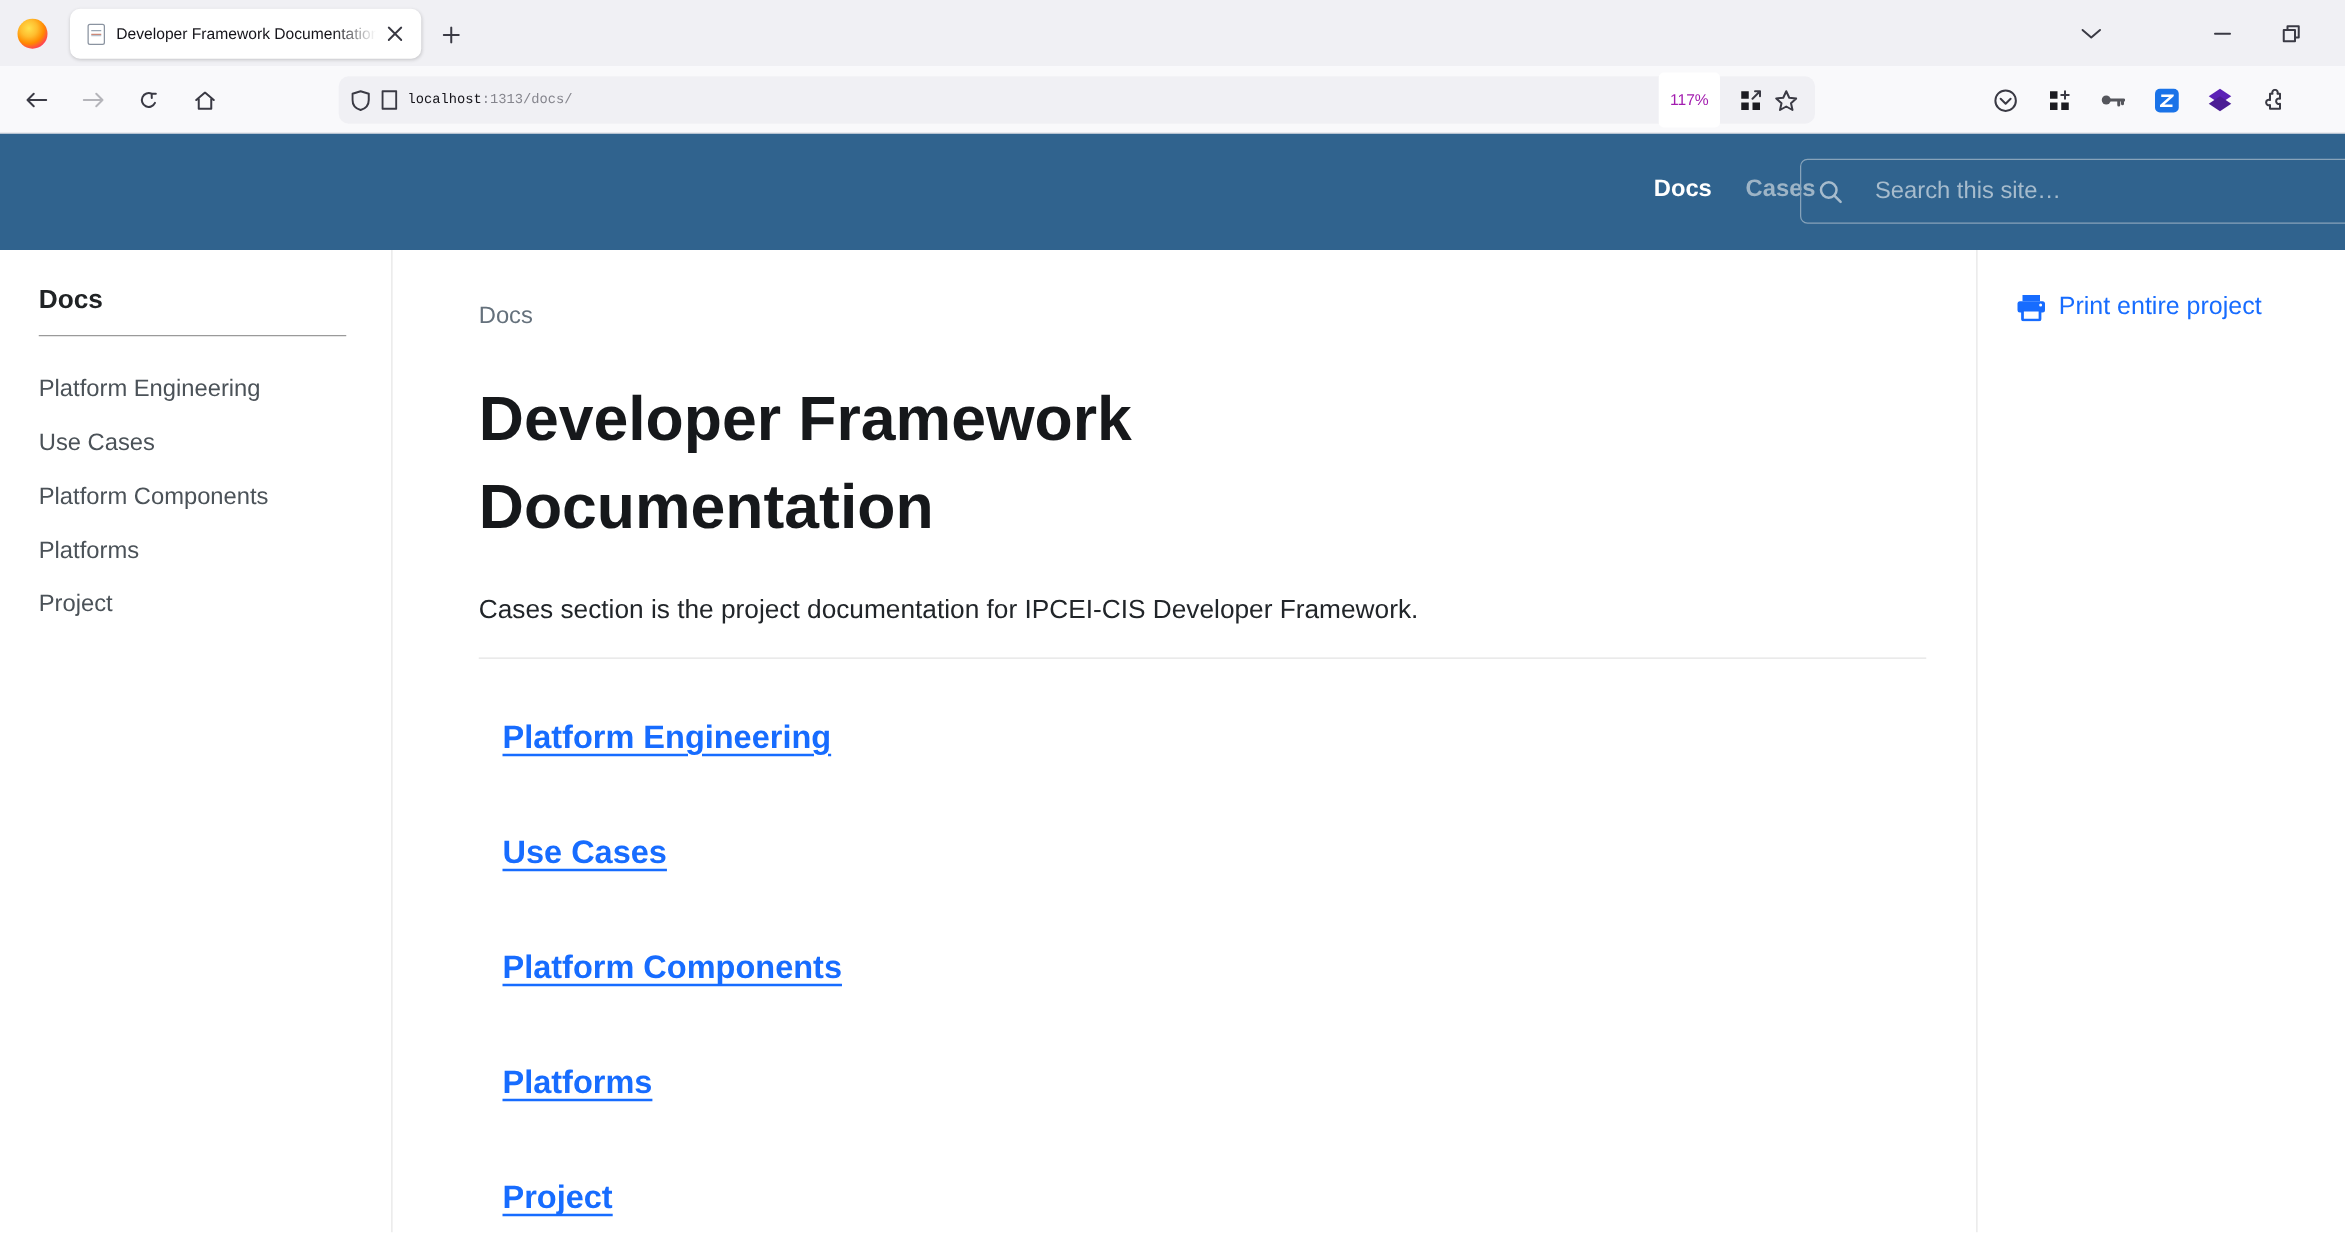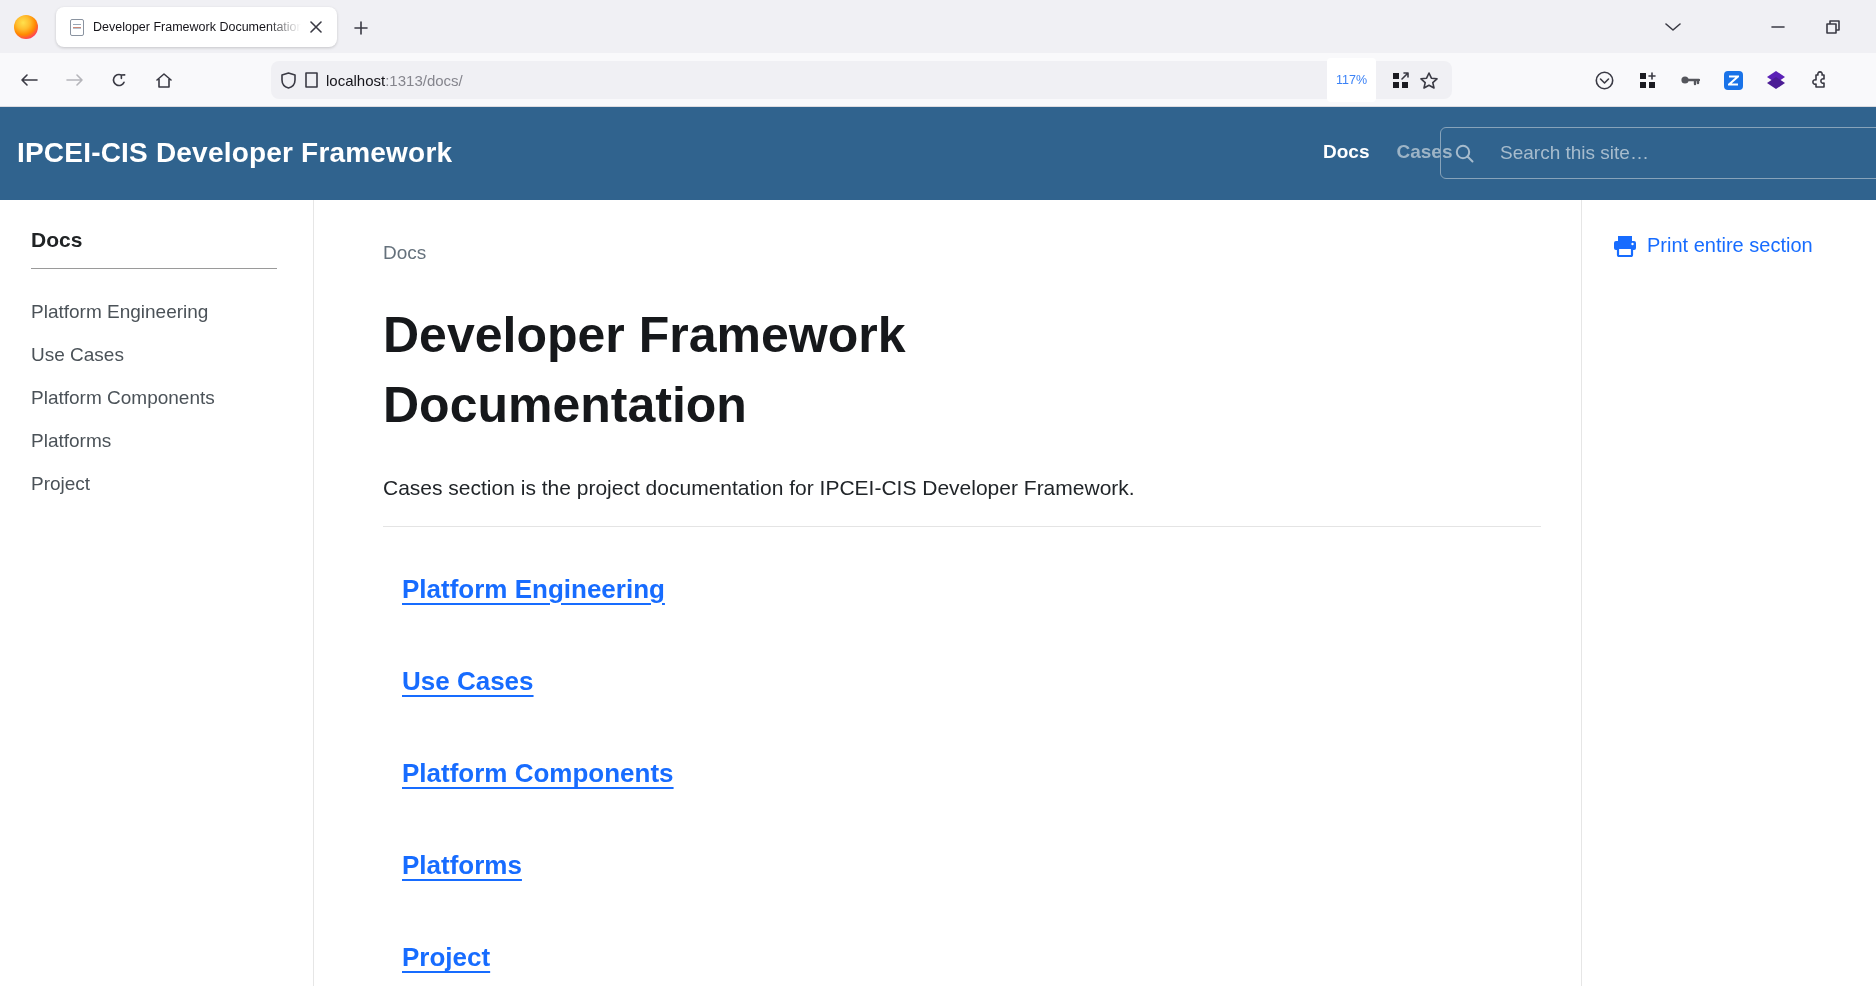--- a/index.html
+++ b/index.html
@@ -24,23 +24,23 @@
   .newtab-btn { position:absolute; left:348px; top:15px; width:26px; height:26px; }
   .win-ctl { position:absolute; top:13px; width:30px; height:28px; }
   .alltabs-btn { left:1658px; } .min-btn { left:1763px; } .restore-btn { left:1818px; }
 
   .toolbar { position:relative; height:54px; background:#f9f9fb; border-bottom:1px solid #dcdce1; }
   .nav-btn { position:absolute; top:12px; width:32px; height:30px; }
   .back-btn{left:13px;} .fwd-btn{left:59px;} .reload-btn{left:103px;} .home-btn{left:148px;}
   .fwd-btn svg { opacity:.35; }
   .addressbar { position:absolute; left:271px; top:8px; width:1181px; height:38px; background:#f0f0f4;
     border-radius:8px; display:flex; align-items:center; padding:0 8px 0 10px; }
-  .url-text { font-size:15px; margin-left:8px; flex:1; white-space:nowrap; }
+  .url-text { font-size:11px; margin-left:8px; flex:1; white-space:nowrap;font-family:Liberation Mono, monospace; }
   .url-host { color:#15141a; } .url-path { color:#85858d; }
-  .zoom-pill { background:#fff; border-radius:4px; font-size:12.5px; color:#3b82f6; padding:15px 9px; margin-right:10px; }
+  .zoom-pill { background:#fff; border-radius:4px; font-size:12.5px; color:#a21caf; padding:15px 9px; margin-right:10px; }
   .rt-icons { position:absolute; top:12px; right:0; left:1588px; display:flex; gap:11px; align-items:center; }
   .rt-icons .icon-btn { width:32px; height:30px; }
   .z-badge { width:19px; height:19px; background:#1a73e8; border-radius:4px; display:flex; align-items:center; justify-content:center; }
 
   
   .site-header { position:relative; height:93px; background:#30638e; overflow:hidden; }
   .site-title { position:absolute; left:17px; top:30px; font-size:28px; font-weight:bold; color:#ffffff; letter-spacing:.2px; }
   .site-nav { position:absolute; left:1323px; top:34px; display:flex; gap:27px; font-size:19px; font-weight:bold; }
   .site-nav .nav-item { text-decoration:none; }
   .nav-active { color:#ffffff; } .nav-inactive { color:#9db4c6; }
@@ -191,21 +191,20 @@
     </span>
     <span class="icon-btn">
       <svg width="19" height="19">
           <path class="chrome-stroke" d="M6,4 H8 A2.2,2.2 0 1 1 12,4 H14 V8 A2.2,2.2 0 1 0 14,12 V16 H6 V13 A2.2,2.2 0 1 1 6,9 Z"></path>
         </svg>
     </span>
   </div>
 </div>
 
 <div class="site-header">
-  <div class="site-title">IPCEI-CIS Developer Framework</div>
   <div class="site-nav">
     <a class="nav-item nav-active" href="#">Docs</a>
     <a class="nav-item nav-inactive" href="#">Cases</a>
   </div>
   <div class="searchbox">
     <svg width="19" height="19">
         <circle cx="8" cy="8" r="6.2" stroke="#a7bccd" stroke-width="2" fill="none"></circle>
         <path d="M12.5,12.5 L17.5,17.5" stroke="#a7bccd" stroke-width="2" stroke-linecap="round"></path>
       </svg>
     <input type="text" placeholder="Search this site…" style="">
@@ -239,17 +238,17 @@
   </div>
 
   <div class="rightcol">
     <a class="print-link" href="#">
       <svg width="24" height="22">
         <rect x="5" y="1" width="14" height="5" fill="#176cff"></rect>
         <rect x="1" y="6" width="22" height="9" rx="2" fill="#176cff"></rect>
         <rect x="5" y="13" width="14" height="8" rx="1" fill="#ffffff" stroke="#176cff" stroke-width="2.2"></rect>
         <circle cx="19.5" cy="9" r="1.2" fill="#ffffff"></circle>
       </svg>
-      <span>Print entire section</span>
+      <span>Print entire project</span>
     </a>
   </div>
 
 </div>
 
 </body></html>

